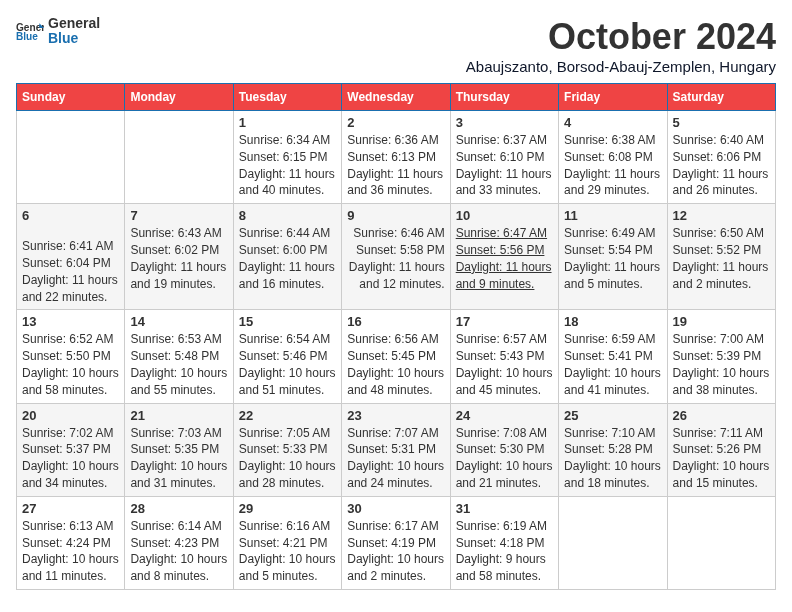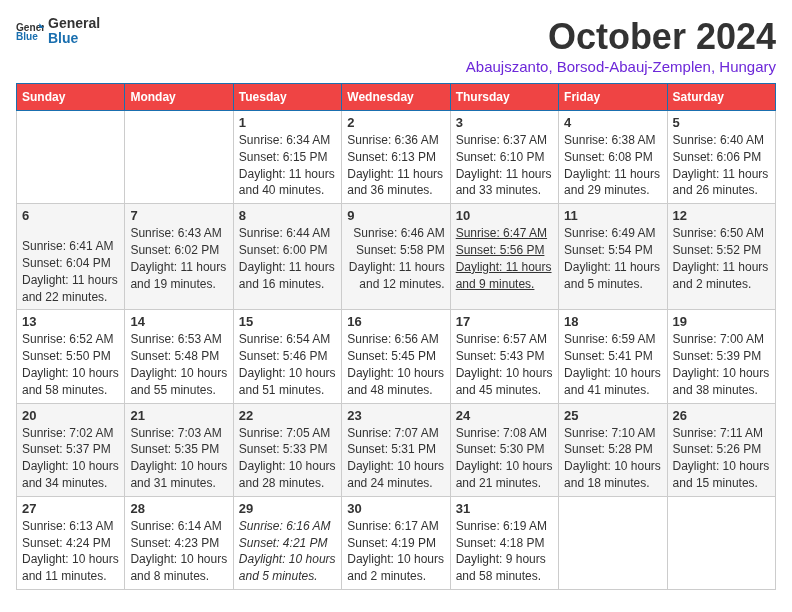--- a/index.html
+++ b/index.html
@@ -34,21 +34,21 @@
       height: 28px;
     }
     .title-block { text-align: right; }
     .month-title {
       font-size: 36px;
       font-weight: bold;
       color: #333;
     }
     .subtitle {
       font-size: 15px;
-      color: #6d28d9;
+      color: #0f172a;
     }
     table {
       width: 100%;
       border-collapse: collapse;
       font-size: 11px;
     }
     thead tr th {
       background: #ef4444;
       color: #fff;
       text-align: left;
@@ -292,21 +292,21 @@
 Daylight: 10 hours and 11 minutes.</div>
         </td>
         <td>
           <span class="day-num">28</span>
           <div class="day-info" style="white-space: pre-line;">Sunrise: 6:14 AM
 Sunset: 4:23 PM
 Daylight: 10 hours and 8 minutes.</div>
         </td>
         <td>
           <span class="day-num">29</span>
-          <div class="day-info" style="white-space: pre-line; font-style: italic;">Sunrise: 6:16 AM
+          <div class="day-info" style="white-space: pre-line;">Sunrise: 6:16 AM
 Sunset: 4:21 PM
 Daylight: 10 hours and 5 minutes.</div>
         </td>
         <td>
           <span class="day-num">30</span>
           <div class="day-info" style="white-space: pre-line;">Sunrise: 6:17 AM
 Sunset: 4:19 PM
 Daylight: 10 hours and 2 minutes.</div>
         </td>
         <td>

